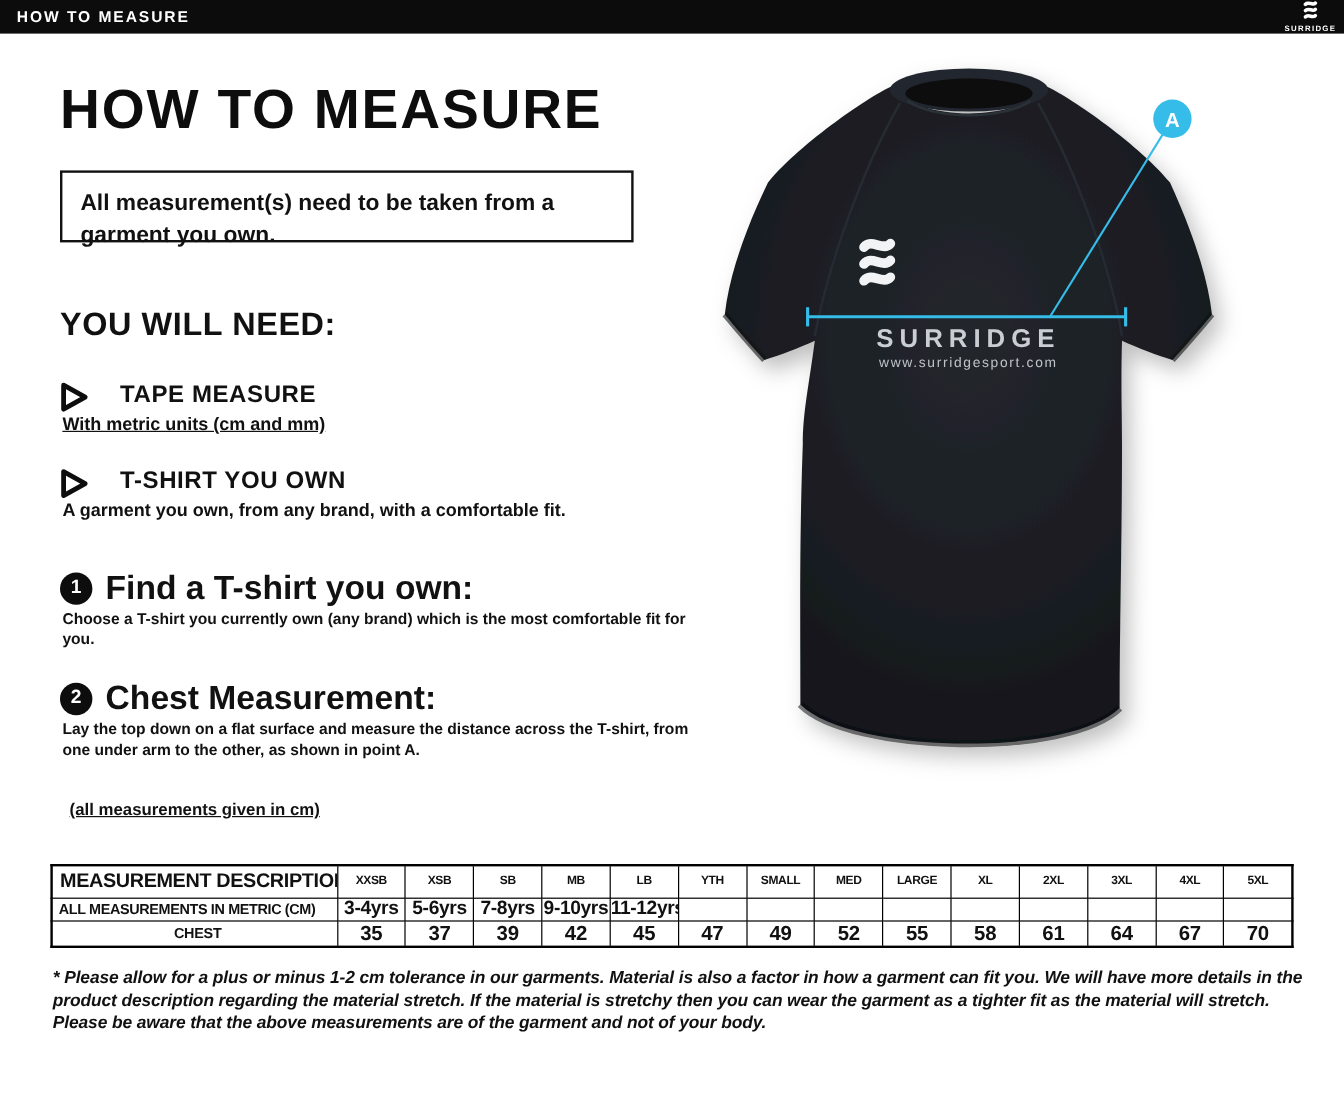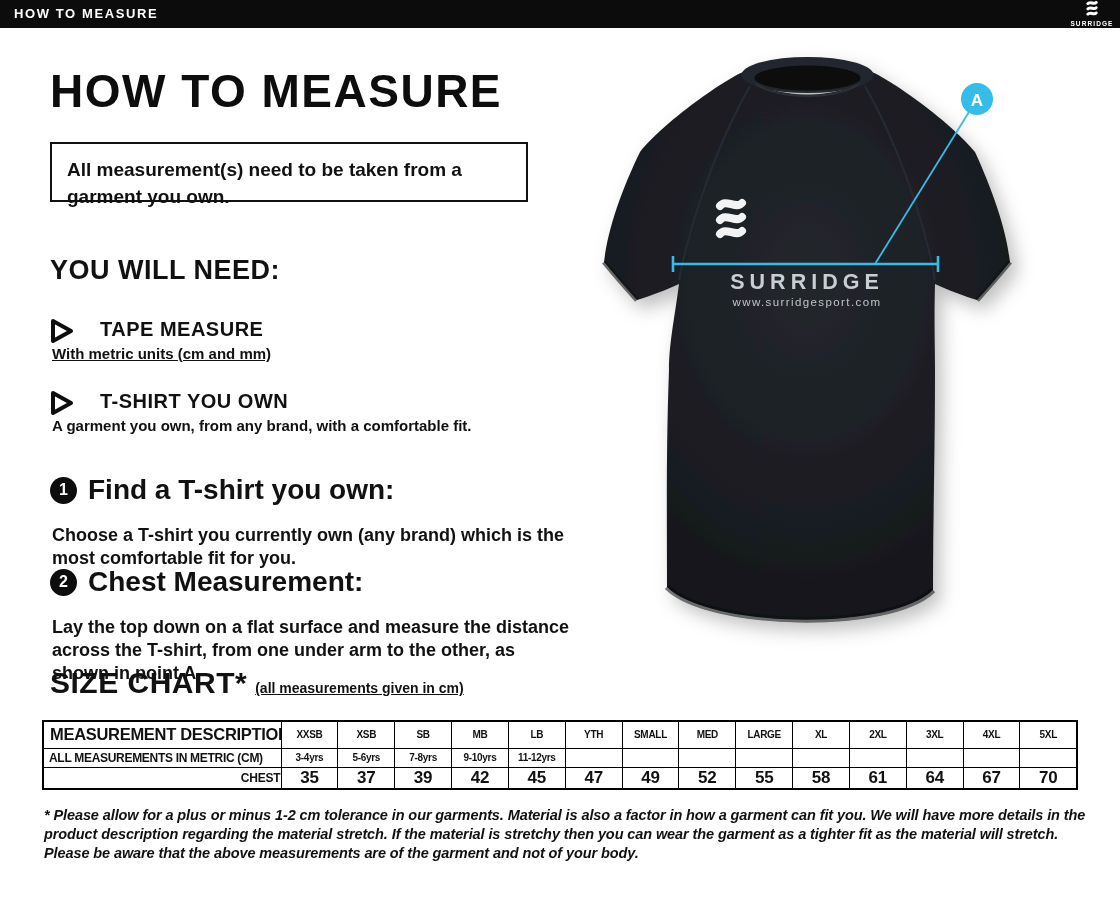--- a/index.html
+++ b/index.html
@@ -21,40 +21,40 @@
 
   .need-item { position:absolute; left:50px; display:flex; gap:26px; }
   .need-item .lbl { font-size:20px; font-weight:bold; letter-spacing:0.5px; }
   .need-desc { position:absolute; left:52px; font-size:15px; font-weight:bold; }
 
   .step-head { position:absolute; left:50px; display:flex; align-items:center; gap:11px; }
   .step-badge { width:27px; height:27px; border-radius:50%; background:#0d0d0d; color:#fff;
                 display:flex; align-items:center; justify-content:center;
                 font-size:16px; font-weight:bold; }
   .step-title { font-size:28px; font-weight:bold; }
-  .step-desc { position:absolute; left:52px; width:522px; font-size:18px; font-weight:bold; line-height:1.28;margin-top:16px; }
+  .step-desc { position:absolute; left:52px; width:522px; font-size:13px; font-weight:bold; line-height:1.28; }
 
   .sc-head { position:absolute; left:50px; top:666px; display:flex; align-items:baseline; }
   .sc-title { font-size:30px; font-weight:bold; letter-spacing:0.5px; }
   .sc-sub { font-size:14px; font-weight:bold; margin-left:8px;text-decoration:underline; }
 
   
   table.size { position:absolute; left:42px; top:720px; width:1036px;
                border-collapse:collapse; table-layout:fixed; border:2px solid #000; }
   table.size th, table.size td { border:1px solid #000; text-align:center; vertical-align:middle;
                overflow:hidden; white-space:nowrap; }
   table.size tr.hdr { height:27px; }
   table.size tr.hdr th { font-size:10px; font-weight:bold; letter-spacing:-0.3px; }
   table.size tr.hdr th.c1 { text-align:left; padding-left:6px; font-size:16.5px; }
   table.size tr.metric { height:19px; }
-  table.size tr.metric td { font-size:10px; font-weight:bold; letter-spacing:-0.3px; }
+  table.size tr.metric td { font-size:16px; font-weight:bold; letter-spacing:-0.3px; }
   table.size tr.metric td.c1 { text-align:left; padding-left:5px; font-size:12px; }
   table.size tr.chest { height:19px; }
   table.size tr.chest td { font-size:17px; font-weight:bold; letter-spacing:-0.2px; }
-  table.size tr.chest td.c1 { text-align:right; padding-left:5px; font-size:12px;margin-top:44px; }
+  table.size tr.chest td.c1 { text-align:center; padding-left:5px; font-size:12px;margin-top:44px; }
 
   .footnote { position:absolute; left:44px; top:806px; width:1046px;
               font-size:14.5px; font-weight:bold; font-style:italic; line-height:1.3; letter-spacing:-0.1px; }
 
   
   .shirt-wrap { position:absolute; left:578px; top:22px; width:545px; height:648px; }
 </style>
 </head>
 <body>
 
@@ -100,21 +100,20 @@
 </div>
 <div class="step-desc" style="top:508px;">Choose a T-shirt you currently own (any brand) which is the most comfortable fit for you.</div>
 
 <div class="step-head" style="top:566px;">
   <span class="step-badge">2</span>
   <span class="step-title">Chest Measurement:</span>
 </div>
 <div class="step-desc" style="top:600px;">Lay the top down on a flat surface and measure the distance across the T-shirt, from one under arm to the other, as shown in point A.</div>
 
 <div class="sc-head">
-  <span class="sc-title">SIZE CHART*</span>
   <span class="sc-sub">(all measurements given in cm)</span>
 </div>
 
 <table class="size">
   <colgroup>
     <col style="width:238px">
       <col>
       <col>
       <col>
       <col>

